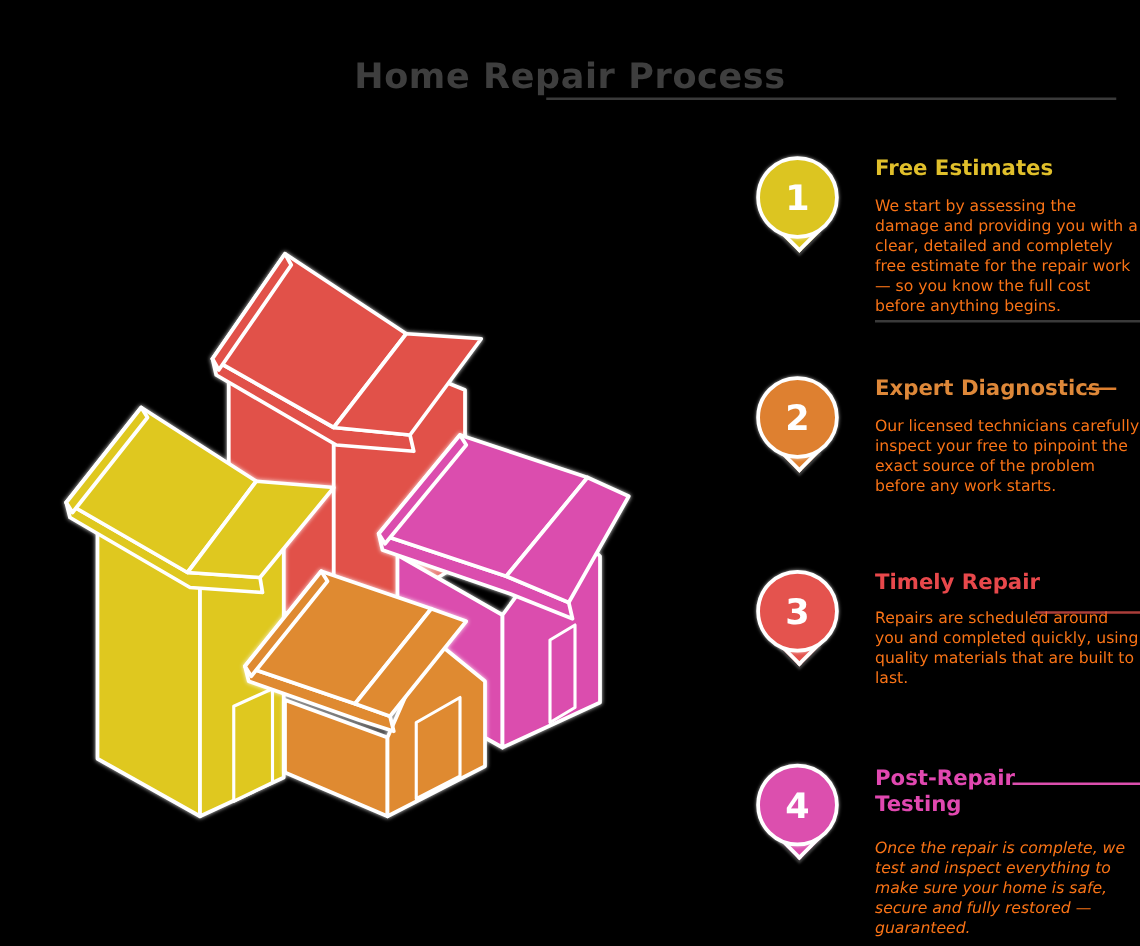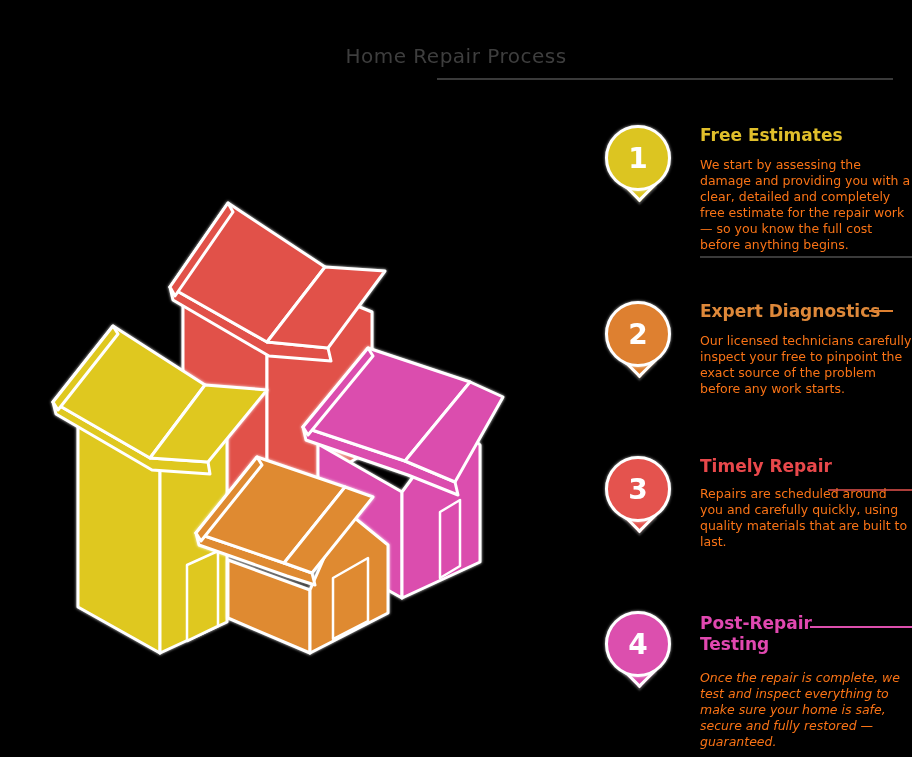--- a/index.html
+++ b/index.html
@@ -5,21 +5,21 @@
   html,body{margin:0;padding:0;}
   body{
     width:912px;height:757px;position:relative;overflow:hidden;
     background:#000;
     font-family:"DejaVu Sans","Liberation Sans",sans-serif;
   }
   .abs{position:absolute;}
   
   .title{
     top:44px;left:0;width:912px;text-align:center;
-    font-size:20px;font-weight:normal;letter-spacing:.5px;
+    font-size:28px;font-weight:bold;letter-spacing:.5px;
   }
   .title-underline{top:78px;left:437px;width:456px;height:2px;}
   
   .houses-svg{top:0;left:0;}
   .houses-svg polygon{stroke:#fff;stroke-width:3;stroke-linejoin:round;}
   .houses-svg polygon.door{stroke-width:2.5;}
   .houses-svg g{filter:drop-shadow(0 0 1.5px rgba(255,255,255,.85));}
   
   .pin-circle{
     width:60px;height:60px;border-radius:50%;
@@ -105,21 +105,21 @@
 </div>
 <div class="abs step-heading" style="top: 301px; color: rgb(222, 136, 57);">Expert Diagnostics</div>
 <div class="abs step-body" style="top:333px;">Our licensed technicians carefully inspect your free to pinpoint the exact source of the problem before any work starts.</div>
 <div class="abs rule" style="left: 869px; top: 310px; width: 24px; background: rgb(222, 128, 48);"></div>
 
 <div class="abs pin-tail" style="left: 627px; top: 503px; background: rgb(228, 83, 78);"></div>
 <div class="abs pin-circle" style="left: 605px; top: 456px; background: rgb(228, 83, 78);">
   <span>3</span>
 </div>
 <div class="abs step-heading" style="top: 456px; color: rgb(232, 72, 75);">Timely Repair</div>
-<div class="abs step-body" style="top:486px;">Repairs are scheduled around you and carefully quickly, using quality materials that are built to last.</div>
+<div class="abs step-body" style="top:486px;">Repairs are scheduled around you and completed quickly, using quality materials that are built to last.</div>
 <div class="abs rule" style="left: 828px; top: 489px; width: 84px; opacity: 0.75; background: rgb(228, 83, 78);"></div>
 
 <div class="abs pin-tail" style="left: 627px; top: 658px; background: rgb(220, 79, 174);"></div>
 <div class="abs pin-circle" style="left: 605px; top: 611px; background: rgb(220, 79, 174);">
   <span>4</span>
 </div>
 <div class="abs step-heading" style="top:613px;">
   <div style="color: rgb(225, 72, 176);">Post-Repair</div>
   <div style="color: rgb(225, 72, 176);">Testing</div>
 </div>

